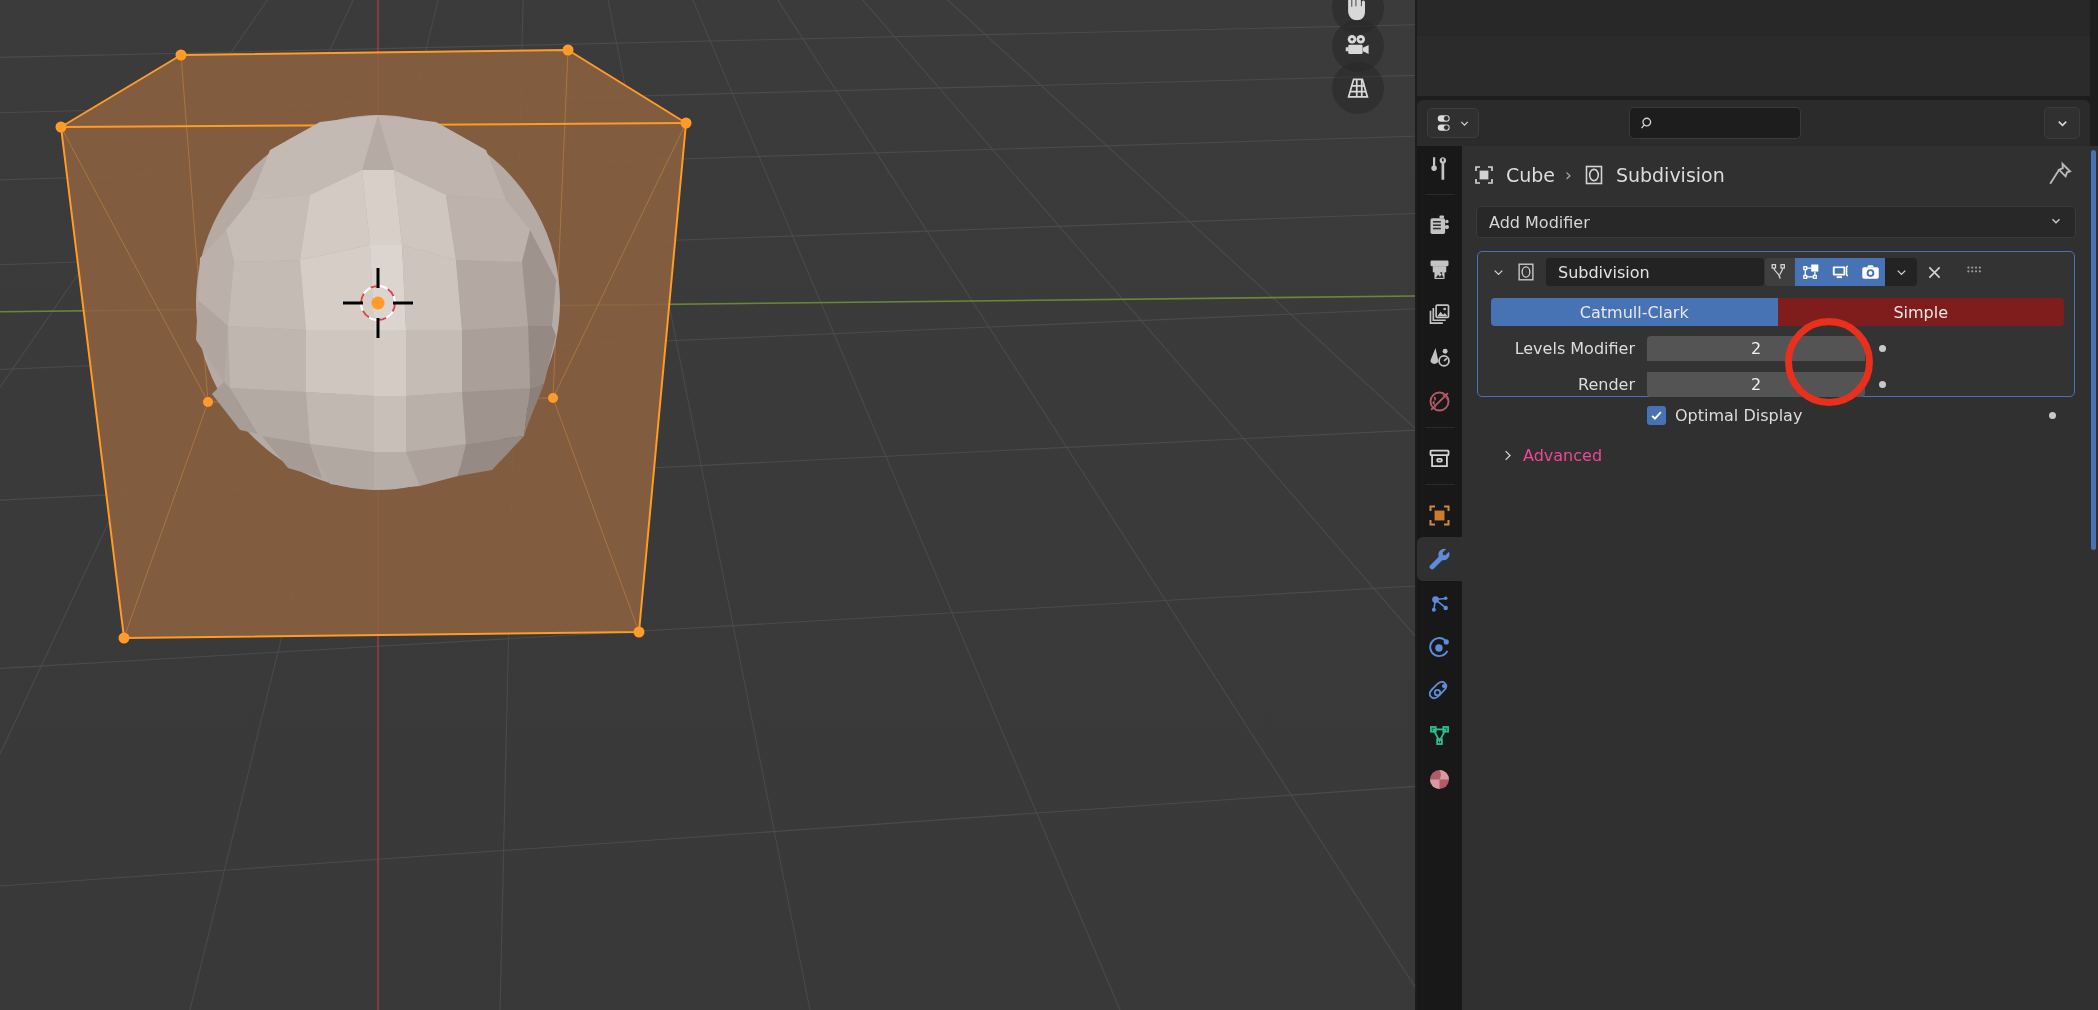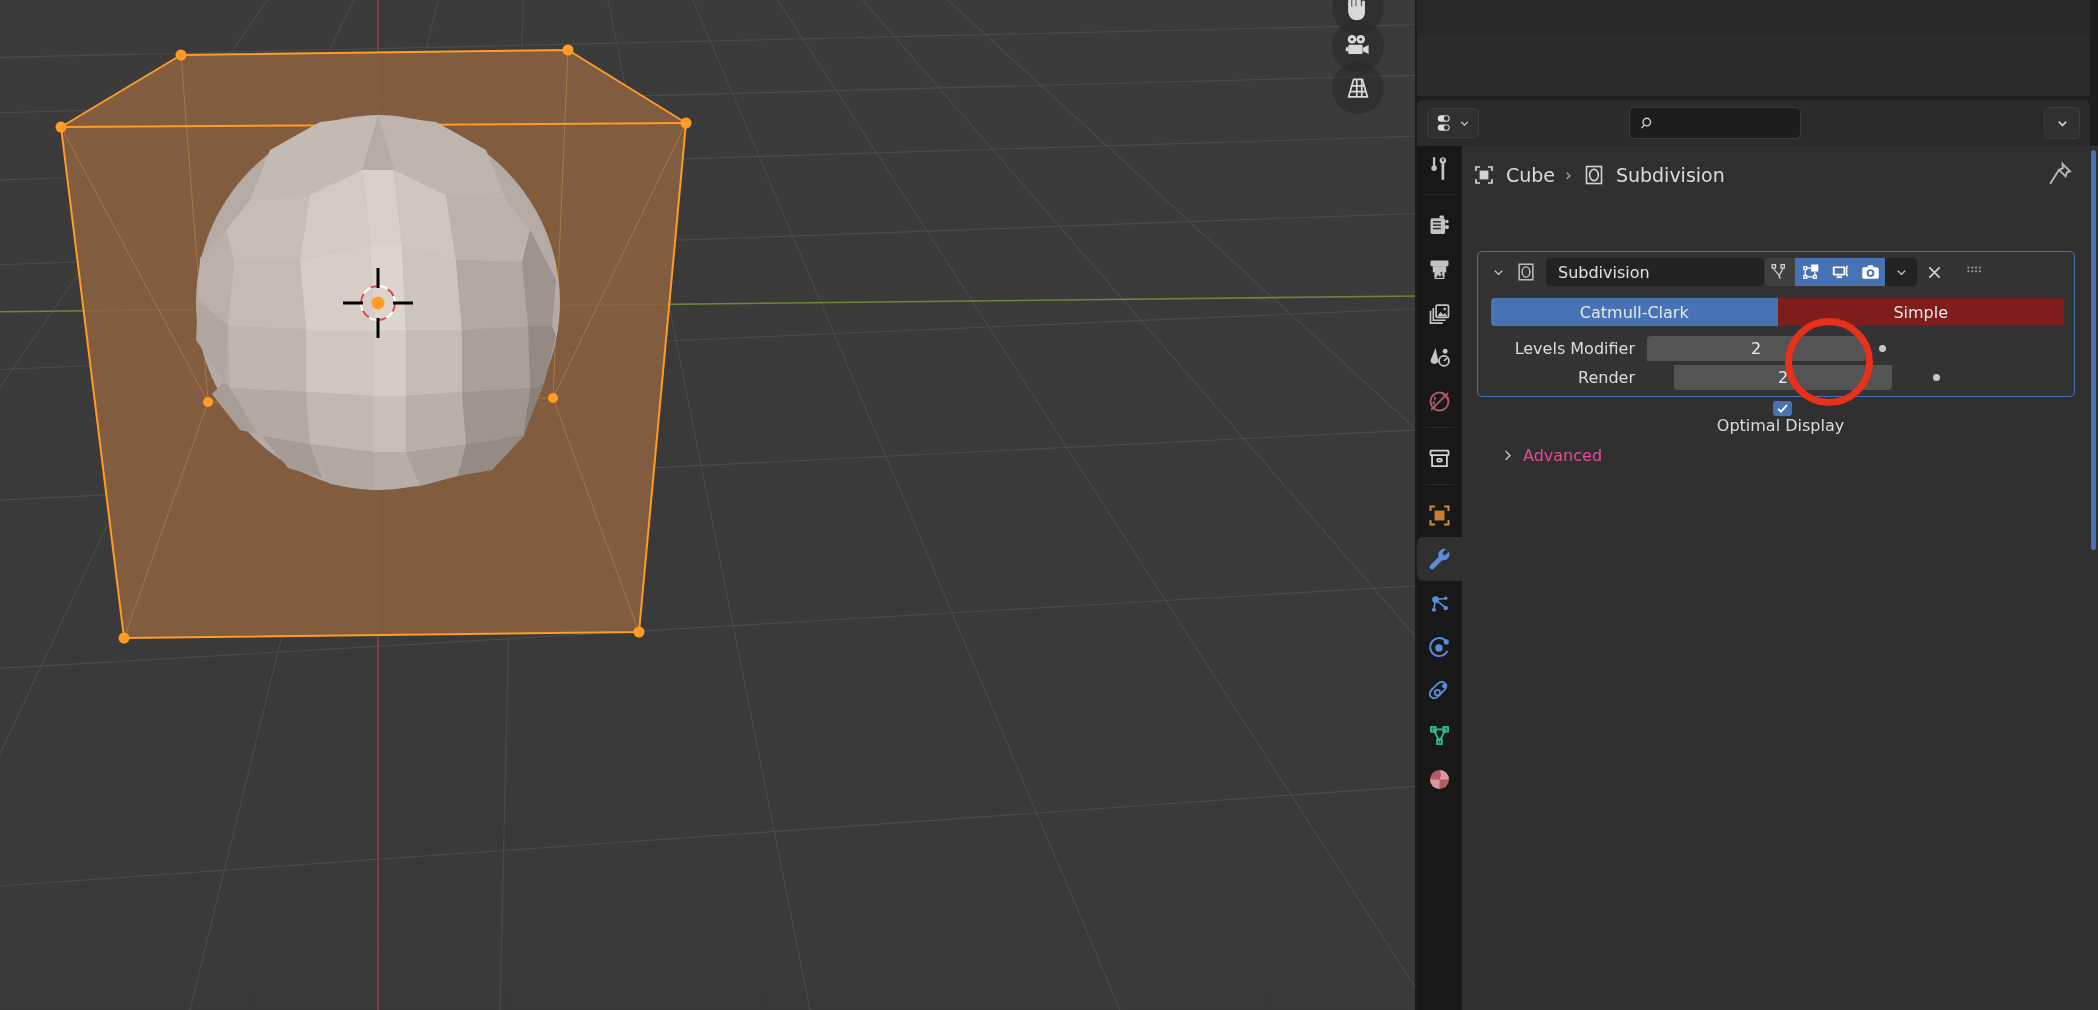--- a/index.html
+++ b/index.html
@@ -127,21 +127,21 @@
   .row { position:absolute; left:0; width:100%; height:29px; display:flex; align-items:center; }
   .row .lbl { width:157px; text-align:right; color:#dcdcdc; font-size:16px; }
   .row .fld {
     margin-left:12px; width:218px; height:25px; background:#545454; border-radius:4px;
     display:flex; align-items:center; justify-content:center; color:#f0f0f0; font-size:16px;
   }
   .row .fld.top { border-radius:4px 4px 0 0; }
   .row .fld.bot { border-radius:0 0 4px 4px; }
   .dot { margin-left:14px; width:7px; height:7px; border-radius:50%; background:#c8c8c8; }
 
-  .chkrow { position:absolute; left:0; width:100%; height:28px; display:flex; align-items:center;flex-direction:column; }
+  .chkrow { position:absolute; left:0; width:100%; height:28px; display:flex; align-items:center; }
   .chkrow .spacer { width:157px; }
   .chkbox {
     margin-left:12px; width:19px; height:19px; background:#4772b3; border-radius:3px;
     display:flex; align-items:center; justify-content:center;
   }
   .chkrow .ctext { margin-left:9px; color:#dcdcdc; font-size:16px; }
   .chkrow .dot { margin-left:auto; margin-right:18px; }
 
   .advrow { position:absolute; left:22px; display:flex; align-items:center; gap:8px; }
   .advrow .atext { color:#ec4899; font-size:16px; }
@@ -490,20 +490,28 @@
         <span class="bc-text">Subdivision</span>
       </div>
 
       <div id="pin-btn">
         <svg viewBox="0 0 24 24" fill="none" stroke="#b9b9b9" stroke-width="1.6">
           <path d="M14.2 3.4l6.4 6.4-2.6.8-1.2 3.4-5.6-5.6 3.2-1.4z"></path>
           <path d="M11.2 8.4L3.6 20.4"></path>
         </svg>
       </div>
 
+      <div class="add-mod">
+        <span>Add Modifier</span>
+        <span class="caret">
+          <svg viewBox="0 0 24 24" width="14" height="14" fill="none" stroke="#cfcfcf" stroke-width="2.2">
+              <path d="M6 9l6 6 6-6"></path>
+            </svg>
+        </span>
+      </div>
 
       <div class="mod-card">
 
         <div class="mod-header">
           <span class="mod-expand">
             <svg viewBox="0 0 24 24" width="15" height="15" fill="none" stroke="#cfcfcf" stroke-width="2.2">
                 <path d="M6 9l6 6 6-6"></path>
               </svg>
           </span>
           <span class="mod-typeicon">
@@ -577,21 +585,21 @@
         <div class="seg" style="width:573px;">
           <div class="s-on">Catmull-Clark</div>
           <div class="s-off">Simple</div>
         </div>
 
         <div class="row" style="top:82px;">
           <span class="lbl">Levels Modifier</span>
           <span class="fld top">2</span>
           <span class="dot"></span>
         </div>
-        <div class="row" style="top:111px;gap:27px;">
+        <div class="row" style="top:118px;">
           <span class="lbl">Render</span>
           <span class="fld bot">2</span>
           <span class="dot"></span>
         </div>
 
         <div class="chkrow" style="top:149px;">
           <span class="spacer"></span>
           <span class="chkbox">
             <svg viewBox="0 0 24 24" width="15" height="15" fill="none" stroke="#ffffff" stroke-width="3">
                 <path d="M5 12.5l4.6 4.6L19 6.5"></path>

